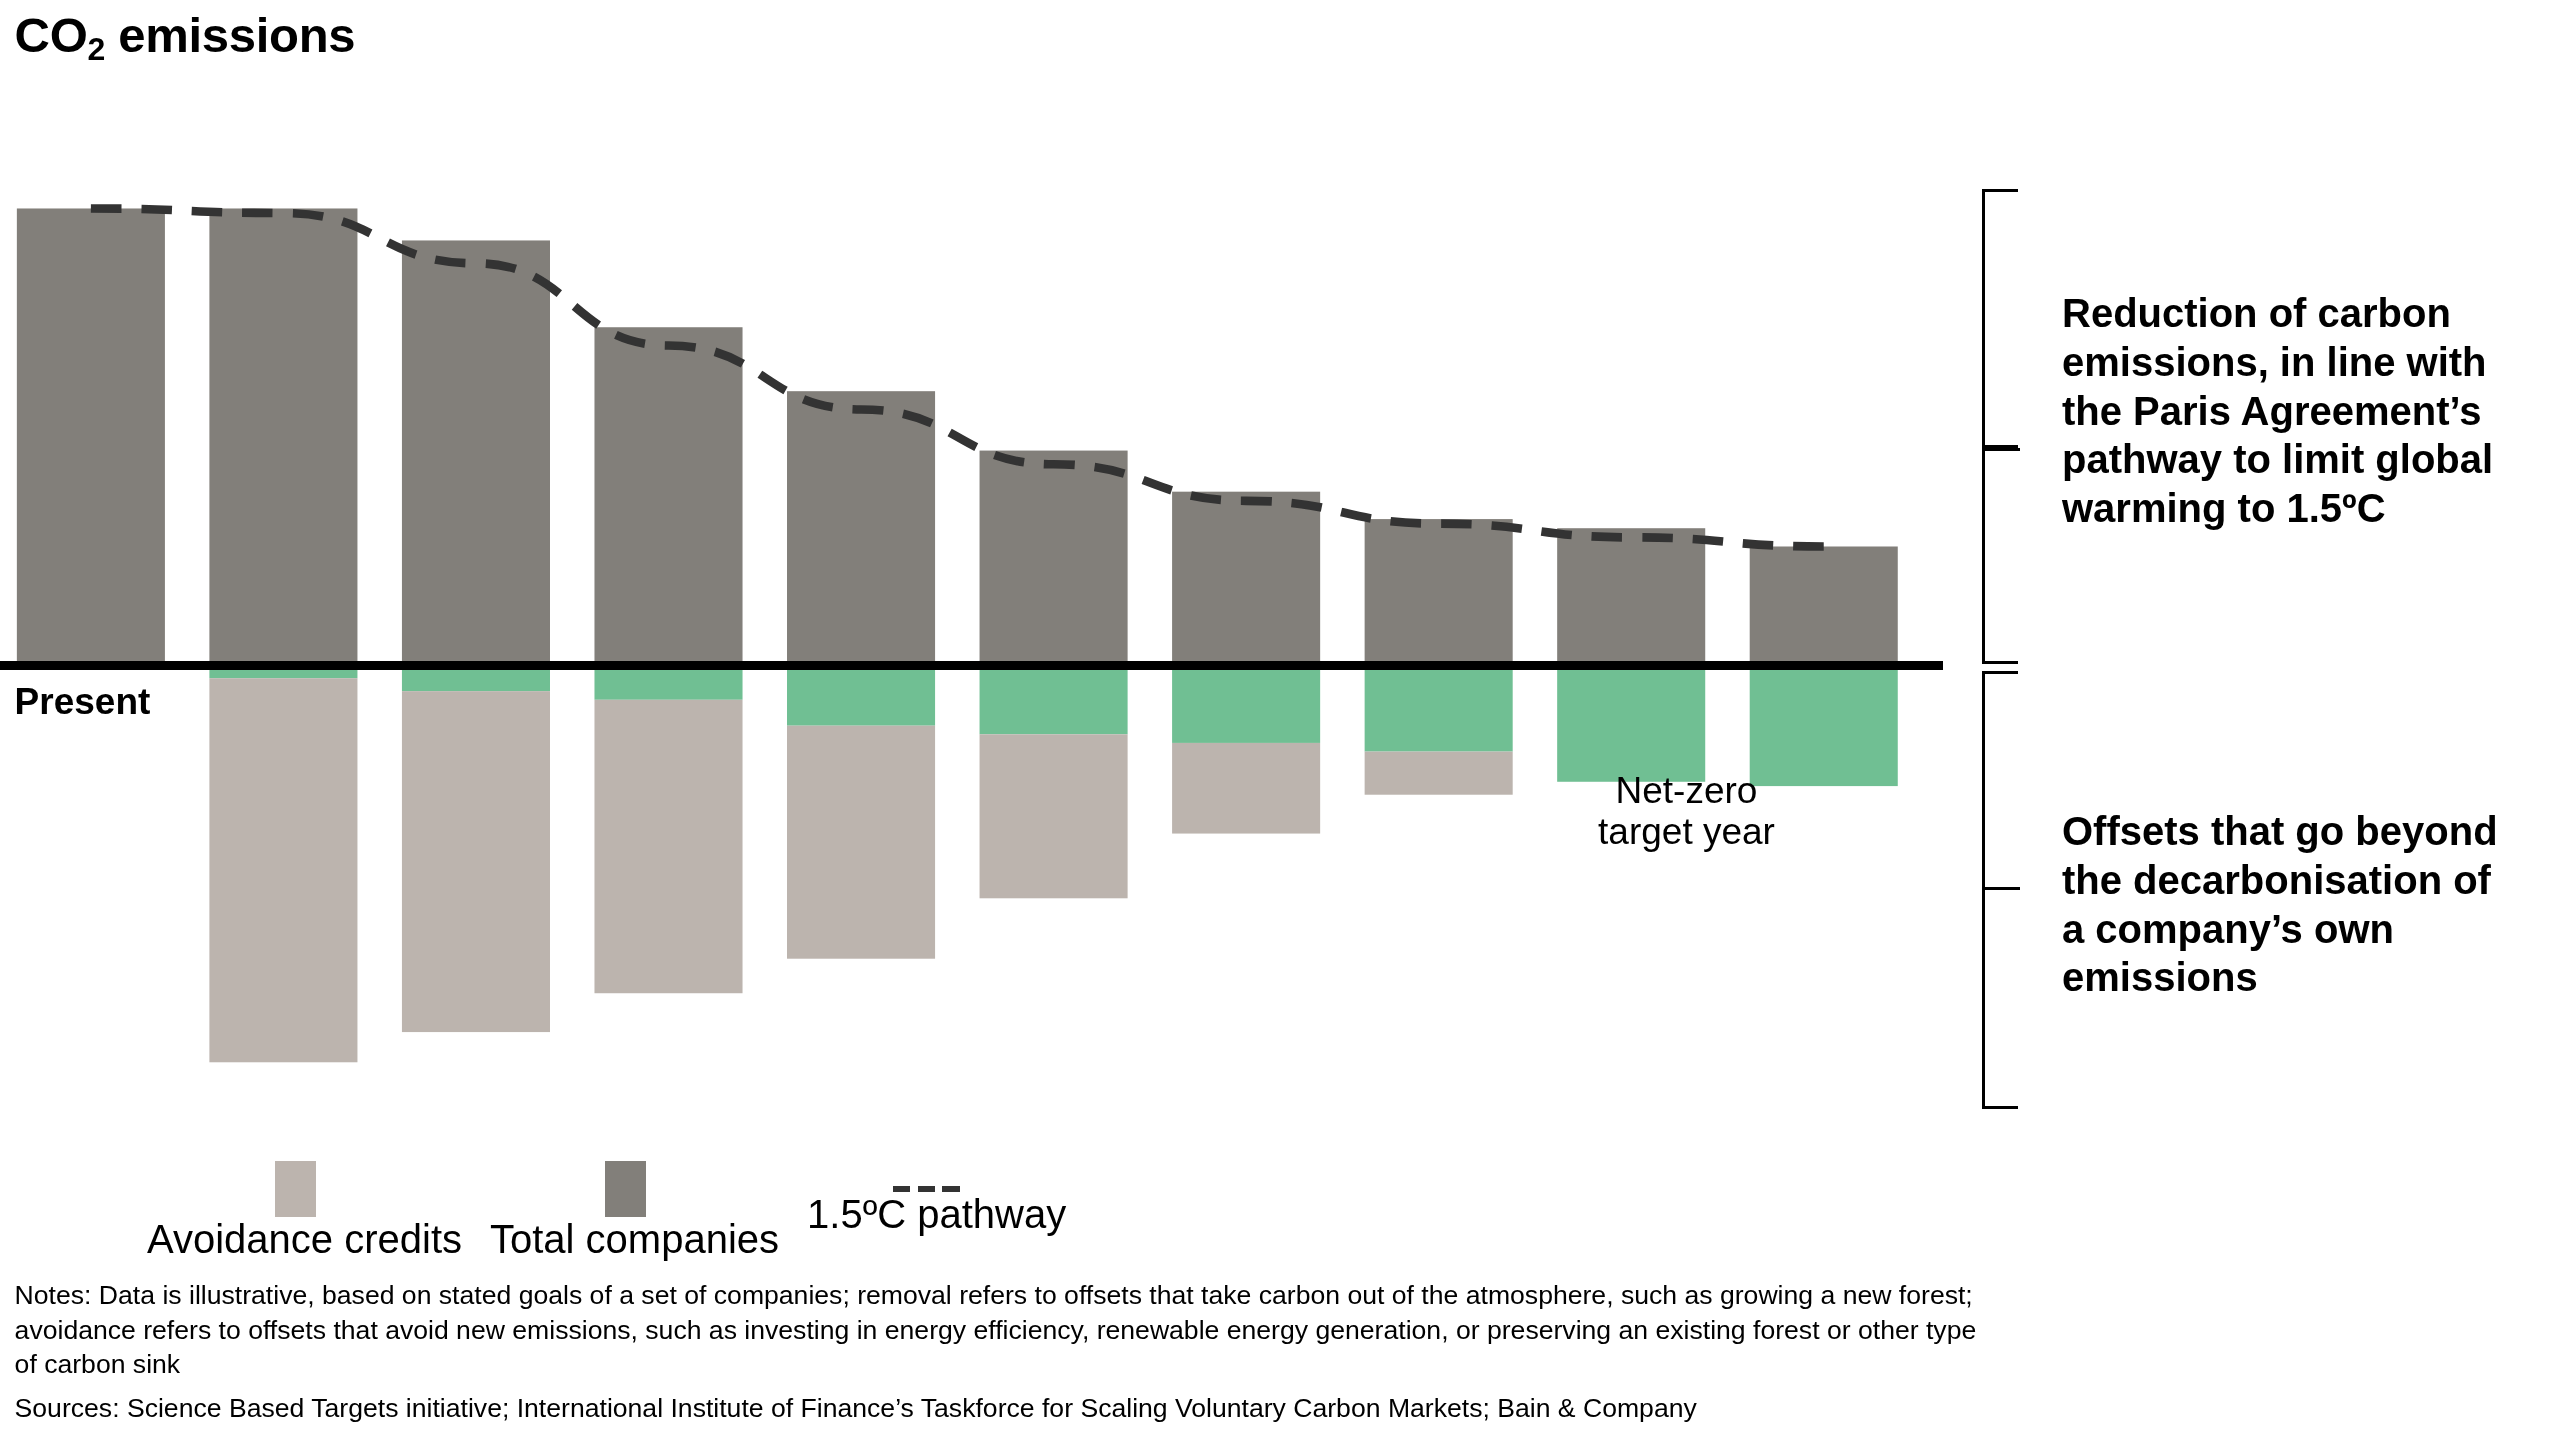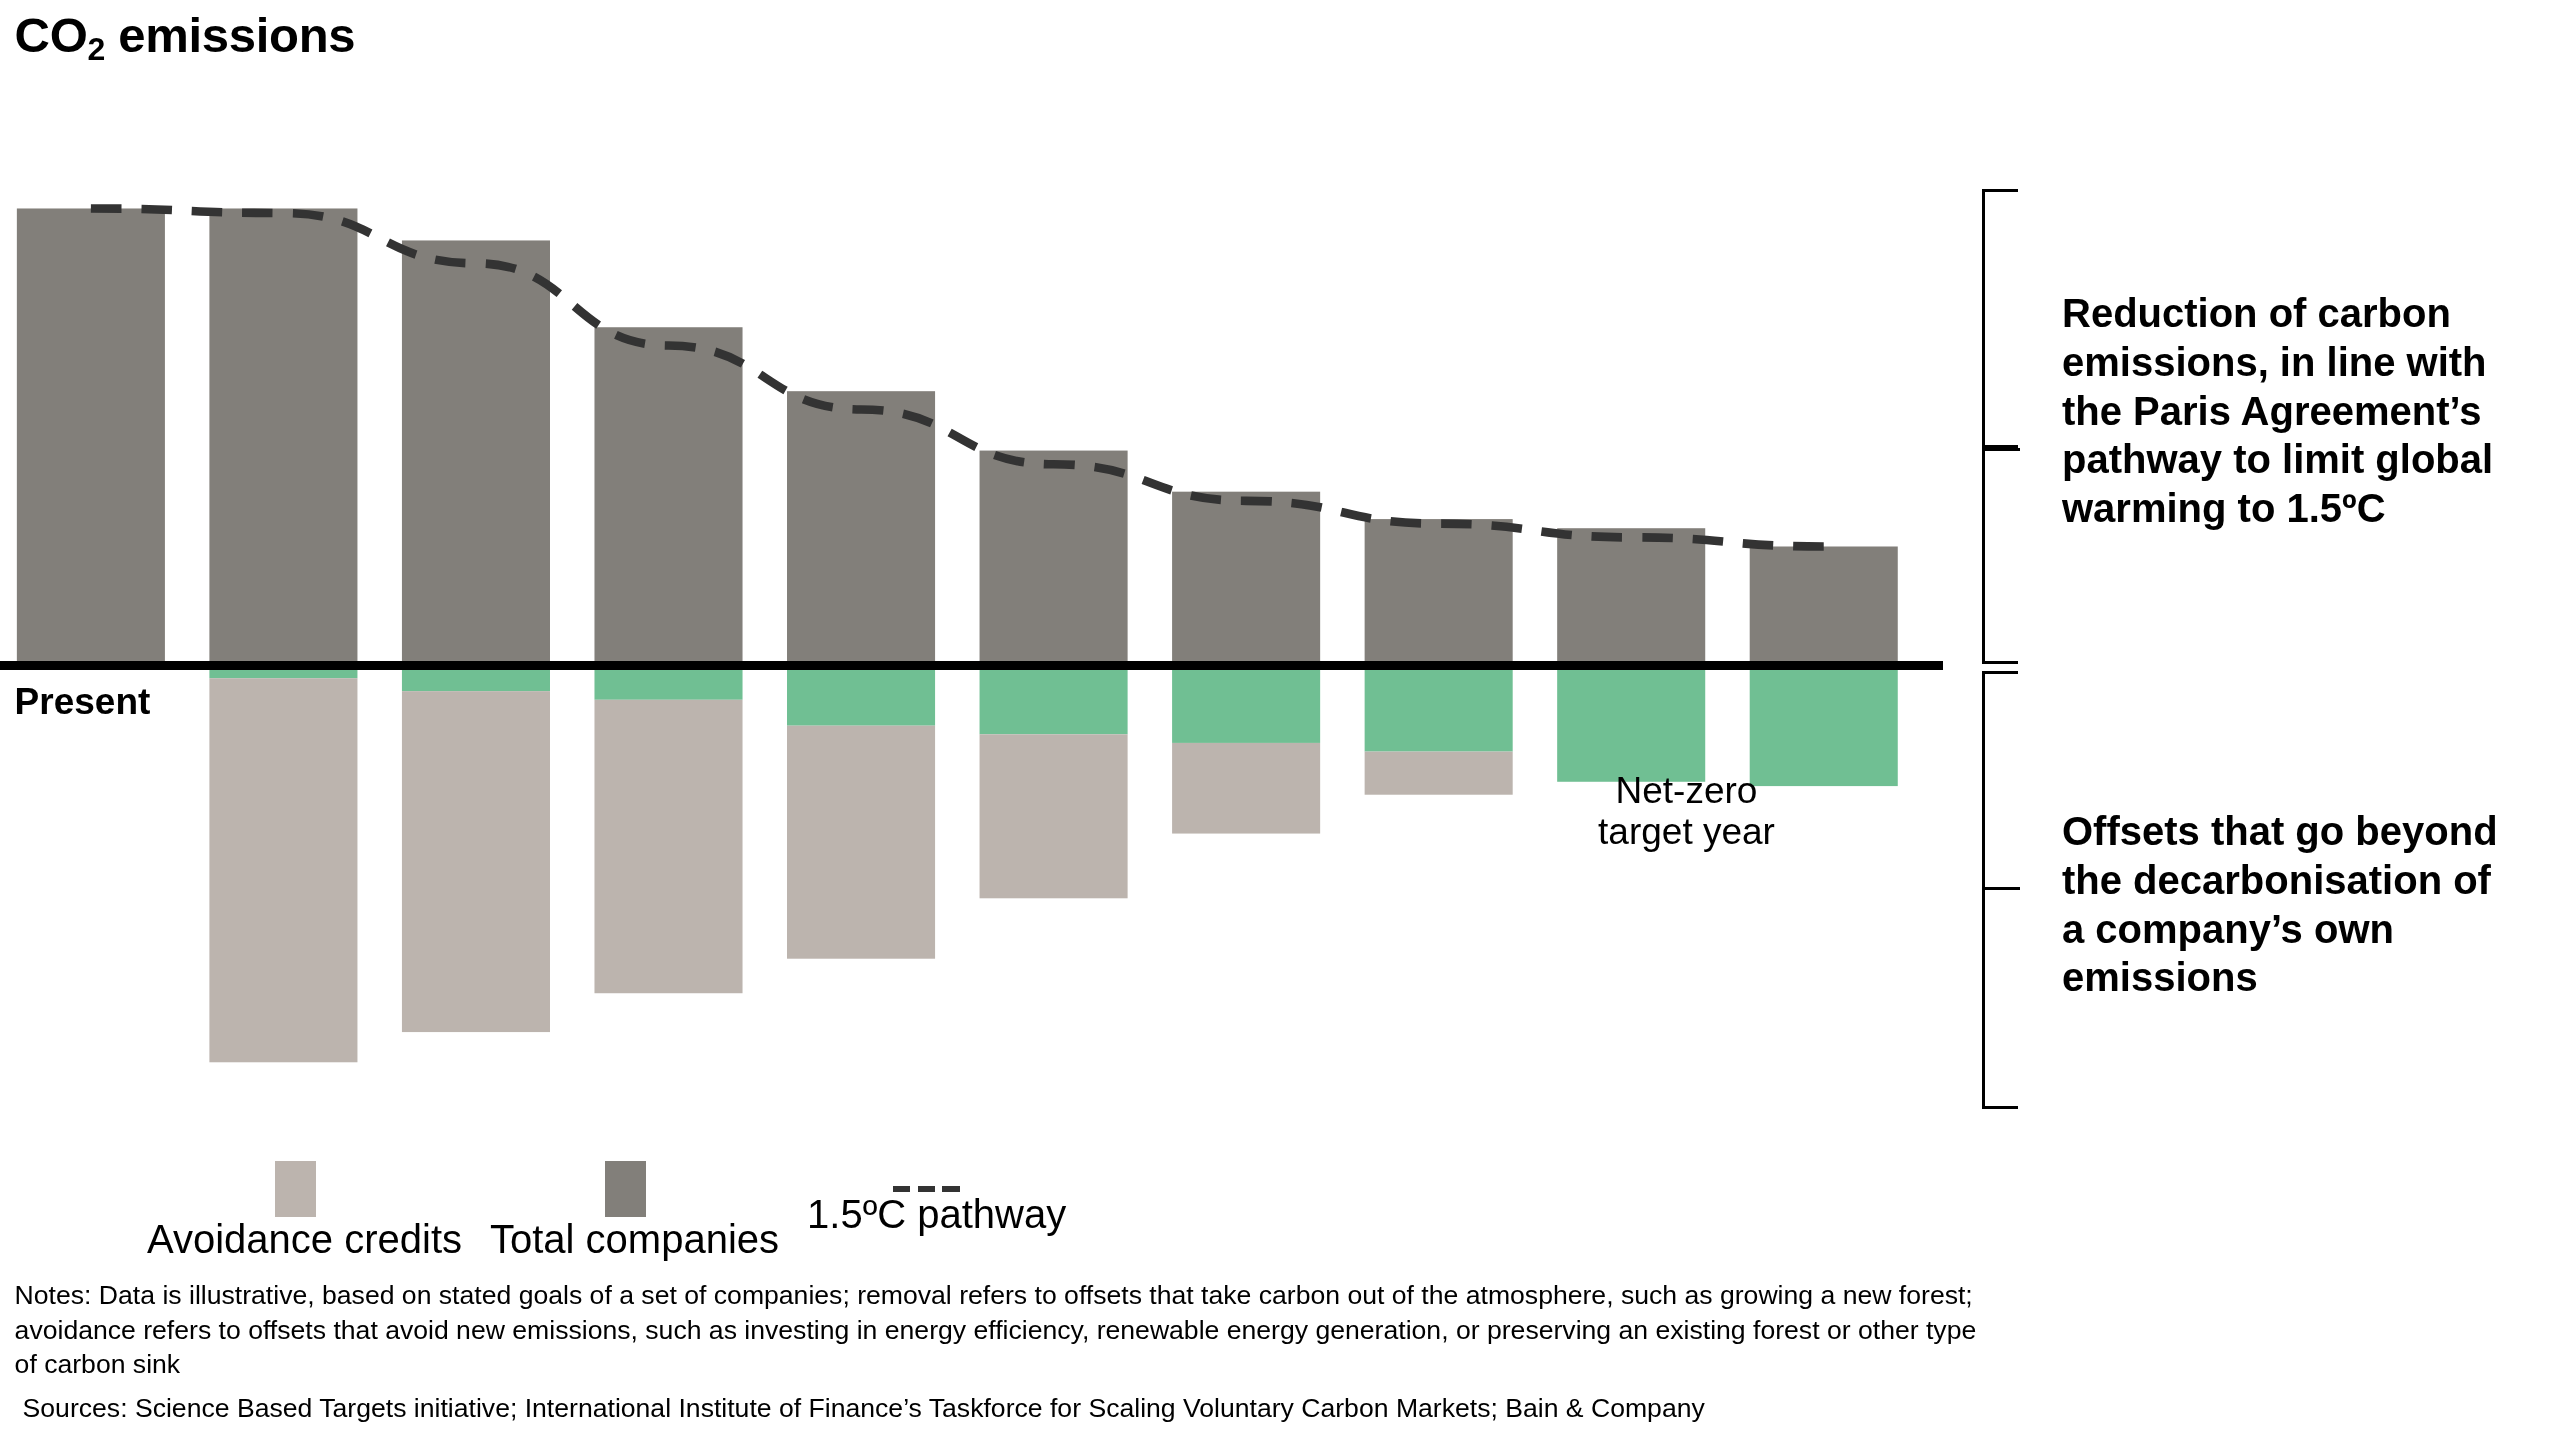--- a/index.html
+++ b/index.html
@@ -54,21 +54,21 @@
   .lg-dash{display:flex;align-items:center;margin-right:13.3px;}
   .lg-dash i{display:block;width:17.3px;height:6px;background:#333;margin-right:7.3px;}
 
   
   #notes{
     position:absolute;left:14.6px;top:1278px;width:2524px;
     font-size:26.6px;line-height:1.30;white-space:pre-line;
   }
   #sources{
     position:absolute;left:14.6px;top:1391px;width:2524px;
-    font-size:26.6px;line-height:1.30;white-space:nowrap;margin-left:8px;
+    font-size:26.6px;line-height:1.30;white-space:nowrap;
   }
 </style>
 </head>
 <body>
 
 <div id="title"><span>CO</span><sub>2</sub><span> emissions</span></div>
 
 <div id="plot">
   <svg id="bars-svg" width="2550" height="1454" style="position:absolute;left:0;top:0;" viewBox="0 0 3840 2190">
       <rect x="25" y="314" width="223" height="688" fill="#827f7a"></rect>

